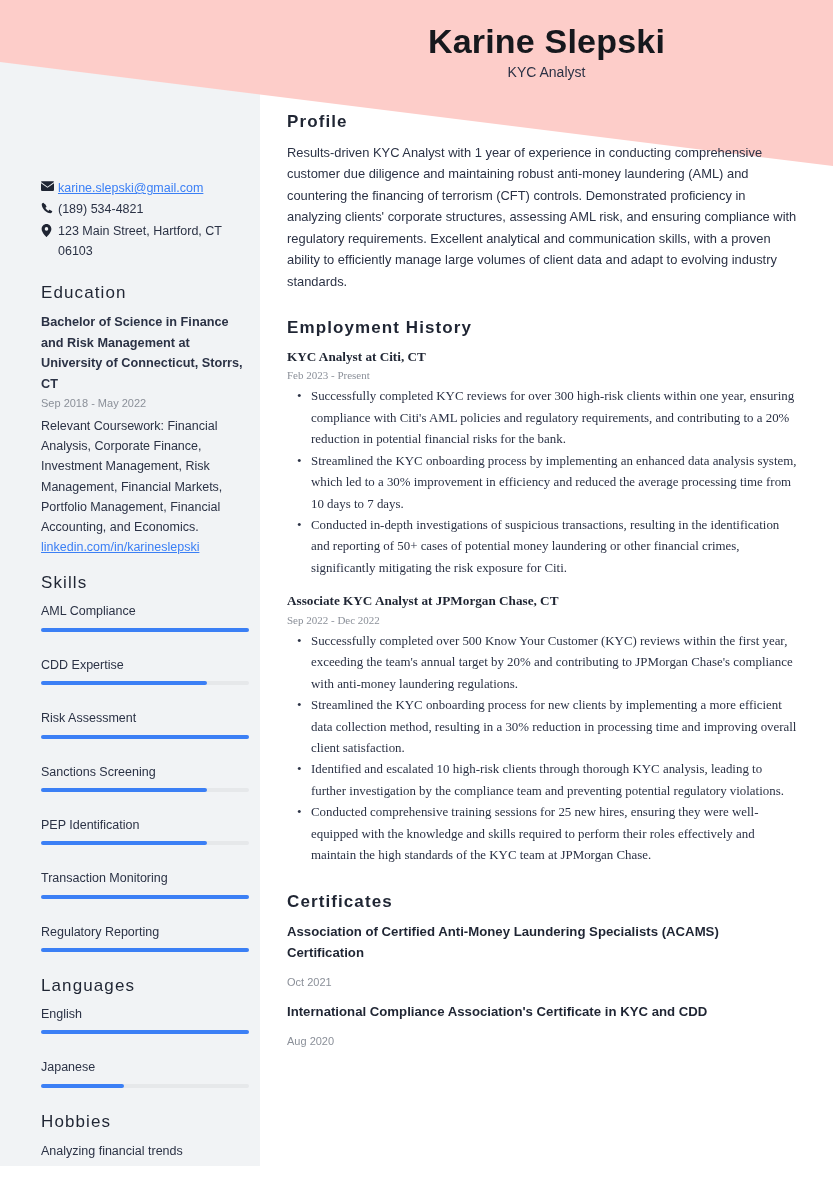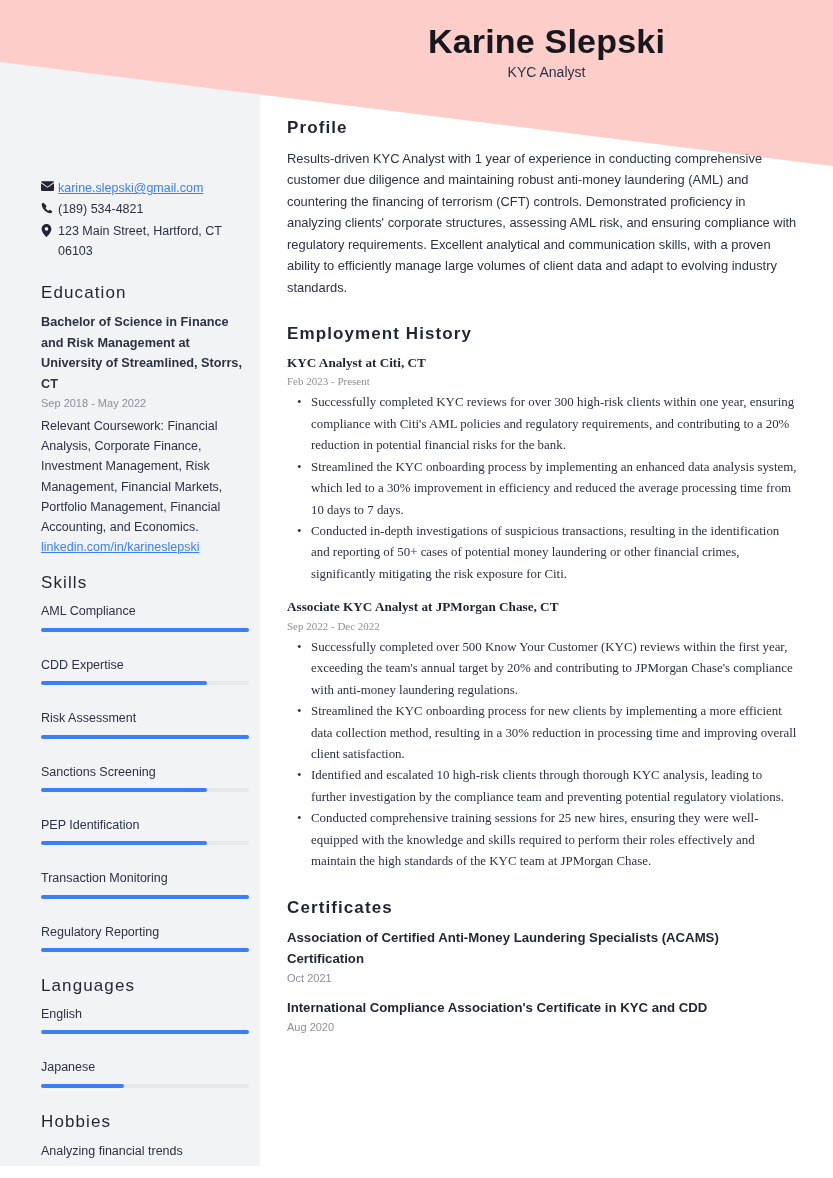--- a/index.html
+++ b/index.html
@@ -144,21 +144,21 @@
   }
   .hobby-item {
     font-size: 12.5px;
     line-height: 1.62;
     color: #2b3245;
   }
 
   
   .main {
     position: absolute;
-    left: 260px; top: 14px;
+    left: 260px; top: 8px;
     width: 573px;
     padding: 104px 35px 0 27px;
     z-index: 4;
   }
   .main-h2 {
     font-size: 17px;
     font-weight: bold;
     letter-spacing: 1.1px;
     color: #1f2533;
     margin-bottom: 10px;
@@ -206,21 +206,21 @@
   .cert-title {
     font-size: 13.2px;
     font-weight: bold;
     color: #1f2533;
     line-height: 1.52;
   }
   .cert-date {
     font-size: 11px;
     color: #8b9099;
     line-height: 1.55;
-    margin-top: 1px;
+    margin-top: 11px;
   }
 </style>
 </head>
 <body>
 
 <div id="page">
 
   <div class="sidebar-bg"></div>
   <div class="header-band"></div>
 
@@ -257,21 +257,21 @@
               <path fill="currentColor" d="M6 0C2.7 0 0 2.7 0 6c0 4.5 6 10 6 10s6-5.5 6-10c0-3.3-2.7-6-6-6zm0 8.2A2.2 2.2 0 1 1 6 3.8a2.2 2.2 0 0 1 0 4.4z"></path>
             </svg>
         </span>
         <span class="contact-text">123 Main Street, Hartford, CT 06103</span>
       </div>
 
     </div>
 
     <div>
       <div class="side-h2">Education</div>
-      <div class="edu-title">Bachelor of Science in Finance and Risk Management at University of Streamlined, Storrs, CT</div>
+      <div class="edu-title">Bachelor of Science in Finance and Risk Management at University of Connecticut, Storrs, CT</div>
       <div class="edu-date">Sep 2018 - May 2022</div>
       <div class="edu-desc">Relevant Coursework: Financial Analysis, Corporate Finance, Investment Management, Risk Management, Financial Markets, Portfolio Management, Financial Accounting, and Economics.</div>
     </div>
 
     <div>
       <div class="link-item"><a href="#">linkedin.com/in/karineslepski</a></div>
     </div>
 
     <div>
       <div class="side-h2">Skills</div>

